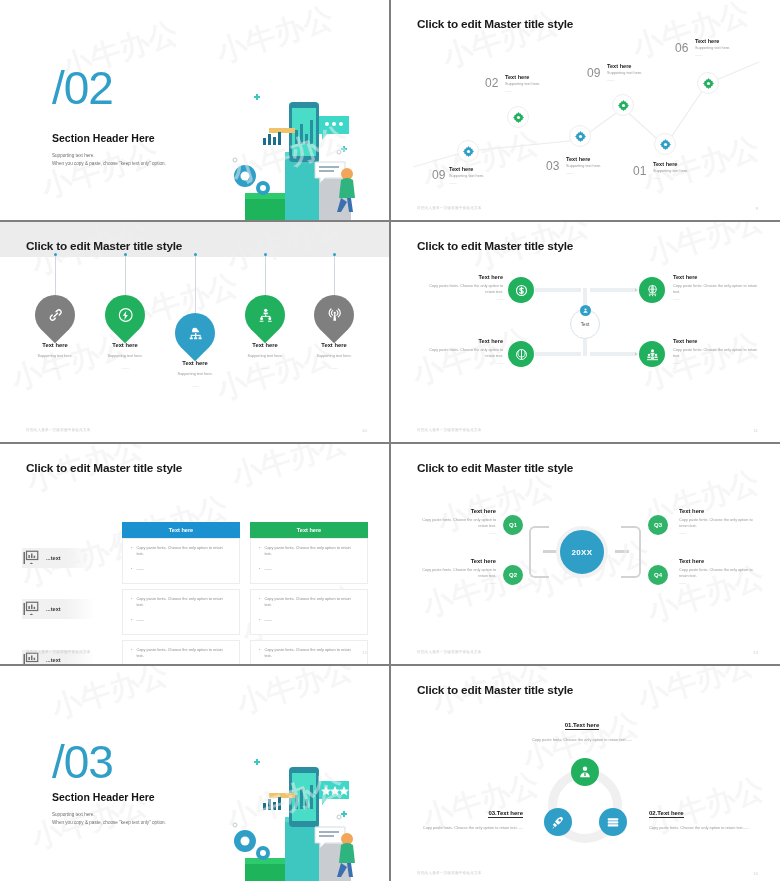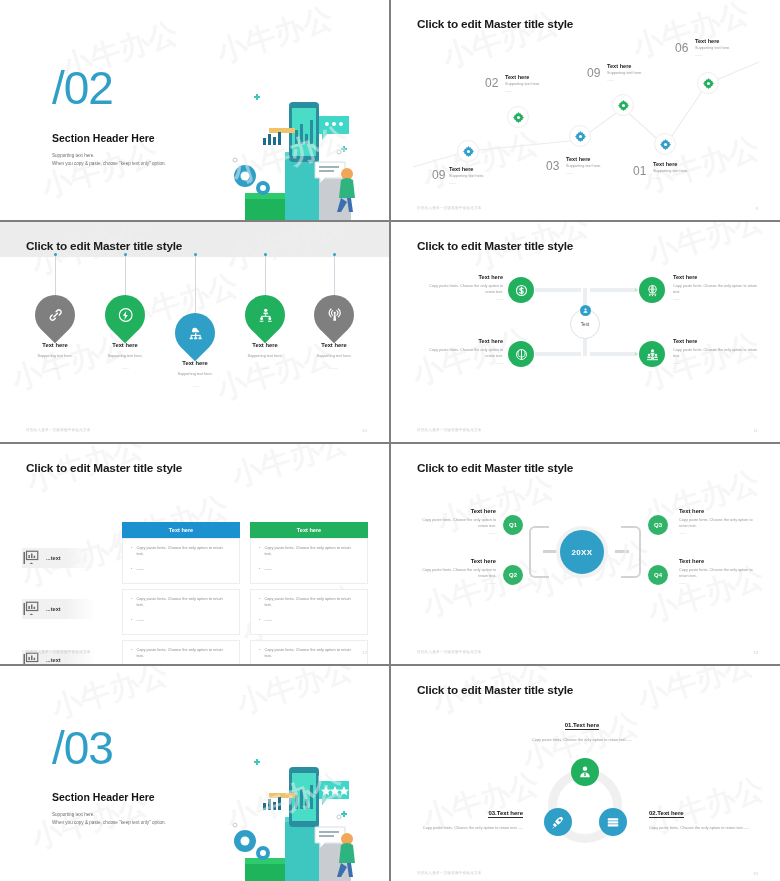--- a/index.html
+++ b/index.html
@@ -739,21 +739,21 @@
     <div class="page-no">13</div>
   </div>
 
   <div class="slide">
     <div class="wm">
       <span style="left:50px;top:5px">小牛办公</span>
       <span style="left:235px;top:0px">小牛办公</span>
       <span style="left:30px;top:135px">小牛办公</span>
       <span style="left:225px;top:115px">小牛办公</span>
     </div>
-    <div class="sec-num" style="top:62px">/03</div>
+    <div class="sec-num" style="top:76px">/03</div>
     <div class="sec-head" style="top:125px">Section Header Here</div>
     <div class="sec-sub" style="top:145px">
       <div>Supporting text here.</div>
       <div>When you copy &amp; paste, choose "keep text only" option.</div>
     </div>
     <svg class="illus" viewBox="0 0 140 130">
       <rect x="22" y="108" width="40" height="22" fill="#1eb45c"></rect>
       <rect x="22" y="103" width="40" height="6" fill="#2ecb6e"></rect>
       <rect x="62" y="66" width="34" height="64" fill="#3dc7c0"></rect>
       <rect x="62" y="62" width="34" height="5" fill="#55d6ce"></rect>

